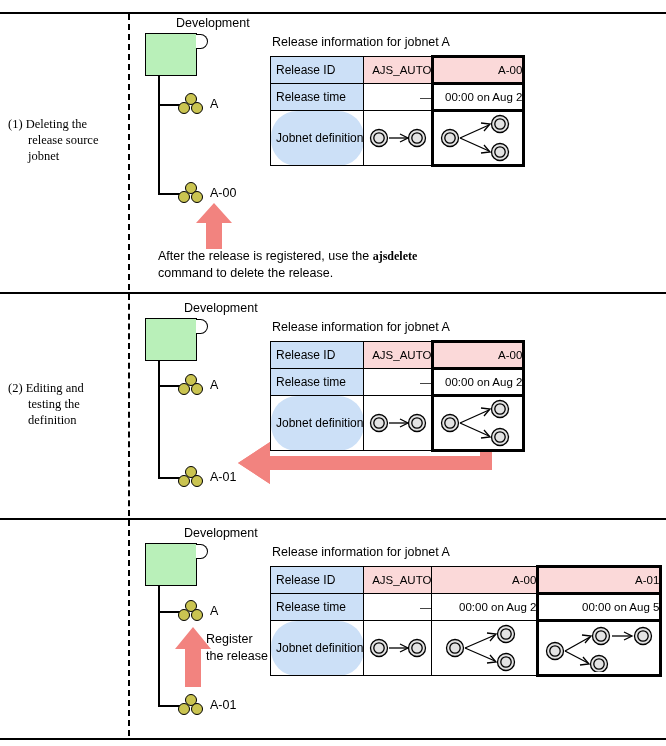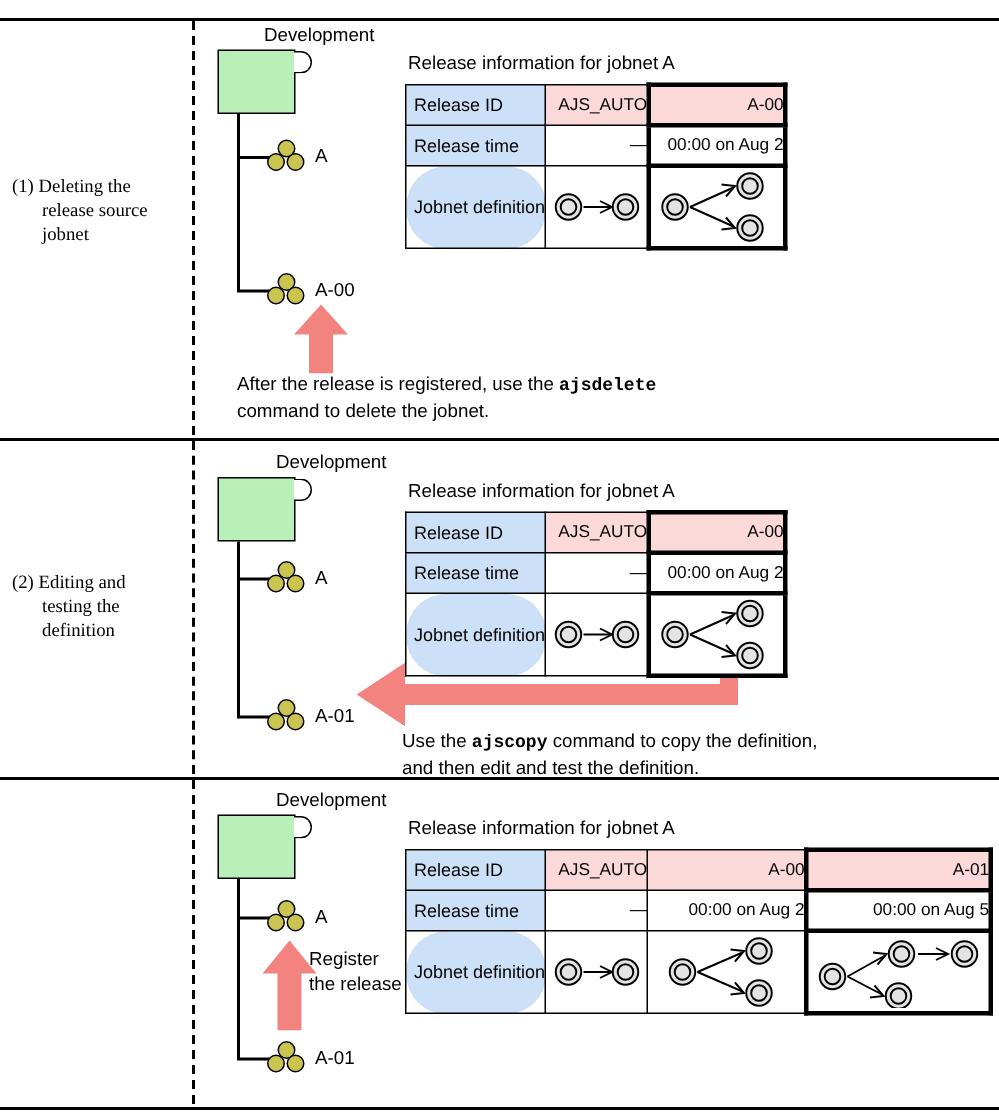--- a/index.html
+++ b/index.html
@@ -128,21 +128,21 @@
   .jobsvg { display: block; margin: 0 auto; }
 
   
   .arrow { position: absolute; }
 
   
   .caption {
     position: absolute; font-size: 12.5px; line-height: 17px;
     white-space: nowrap;
   }
-  .mono { font-family: Liberation Mono, monospace; font-weight: bold; font-size: 12px; }
+  .mono { font-family: Liberation Serif, serif; font-weight: bold; font-size: 12px; }
 
   .note {
     position: absolute; font-size: 12.5px; line-height: 17px;
   }
 </style>
 </head>
 <body>
 
 <div class="page">
 
@@ -229,21 +229,21 @@
                 <path d="M43,39 L52,38 L46,31"></path>
           </g>
         </svg>
       </td>
     </tr>
   </tbody>
     </table>
 
   <div class="caption" style="left:158px; top:248px">
     <span>After the release is registered, use the </span><span class="mono">ajsdelete</span><br>
-    <span>command to delete the jobnet.</span>
+    <span>command to delete the release.</span>
   </div>
 
   <div class="vdash s2"></div>
 
   <div class="sec-label" style="top:380px">
     <span class="hang"><span>(2)</span>
     <span>Editing and testing the definition</span></span>
   </div>
 
   <div class="folder-label" style="left:184px; top:301px">Development</div>
@@ -319,24 +319,20 @@
                 <path d="M43,9 L52,10 L46,17"></path>
             <path d="M22,24 L51,37"></path>
                 <path d="M43,39 L52,38 L46,31"></path>
           </g>
         </svg>
       </td>
     </tr>
   </tbody>
     </table>
 
-  <div class="caption" style="left:268px; top:486px">
-    <span>Use the </span><span class="mono">ajscopy</span><span> command to copy the definition,</span><br>
-    <span>and then edit and test the definition.</span>
-  </div>
 
   <div class="vdash s3"></div>
 
 
   <div class="folder-label" style="left:184px; top:526px">Development</div>
   <div class="folder" style="left:145px; top:543px"></div>
   <div class="folder-ear" style="left:196px; top:544px"></div>
 
   <div class="tline v" style="left:158px; top:586px; height:120px"></div>
   <div class="tline h" style="left:158px; top:611px; width:22px"></div>

